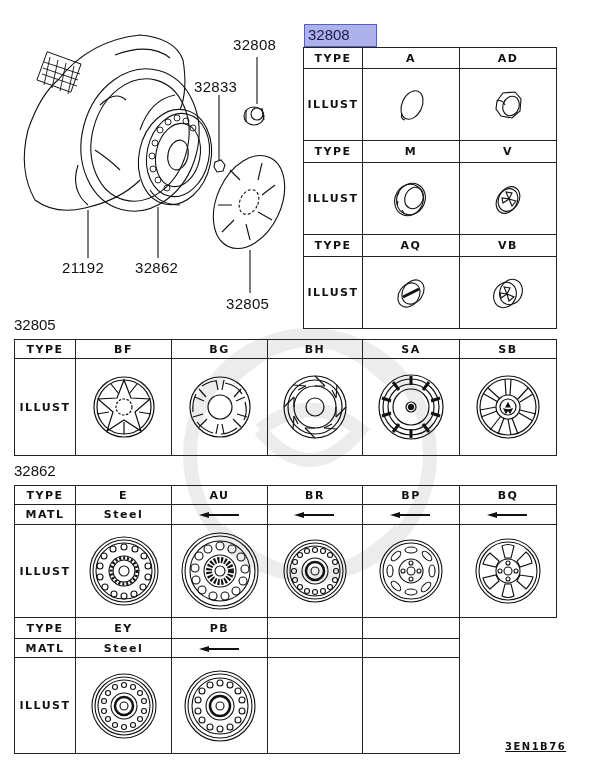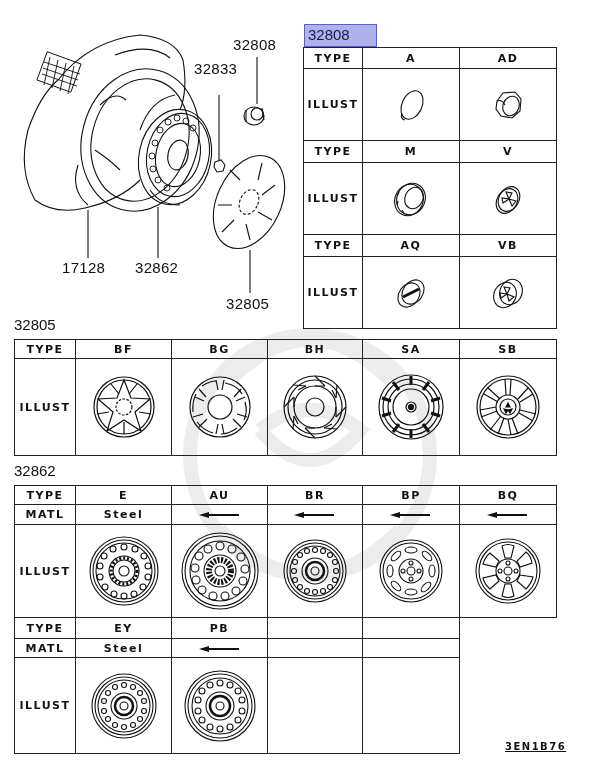--- a/index.html
+++ b/index.html
@@ -85,22 +85,22 @@
 
     <line x1="257" y1="57" x2="257" y2="104"></line>
     <line x1="219" y1="95" x2="219" y2="160"></line>
     <line x1="88" y1="210" x2="88" y2="258"></line>
     <line x1="158" y1="207" x2="158" y2="258"></line>
     <line x1="250" y1="250" x2="250" y2="293"></line>
   </g>
 </svg>
 
 <div class="callout" style="left:233px;top:36px;">32808</div>
-<div class="callout" style="left:194px;top:60px;">32833</div>
-<div class="callout" style="left:62px;top:259px;">17128</div>
+<div class="callout" style="left:194px;top:78px;">32833</div>
+<div class="callout" style="left:62px;top:259px;">21192</div>
 <div class="callout" style="left:135px;top:259px;">32862</div>
 <div class="callout" style="left:226px;top:295px;">32805</div>
 
 <div class="section-label hl" style="left:304px;top:24px;width:73px;height:23px;">32808</div>
 <table class="pt" style="left:303px;top:47px;width:253px;">
   <colgroup>
       <col style="width:59px">
       <col style="width:97px">
       <col style="width:97px">
     </colgroup>

